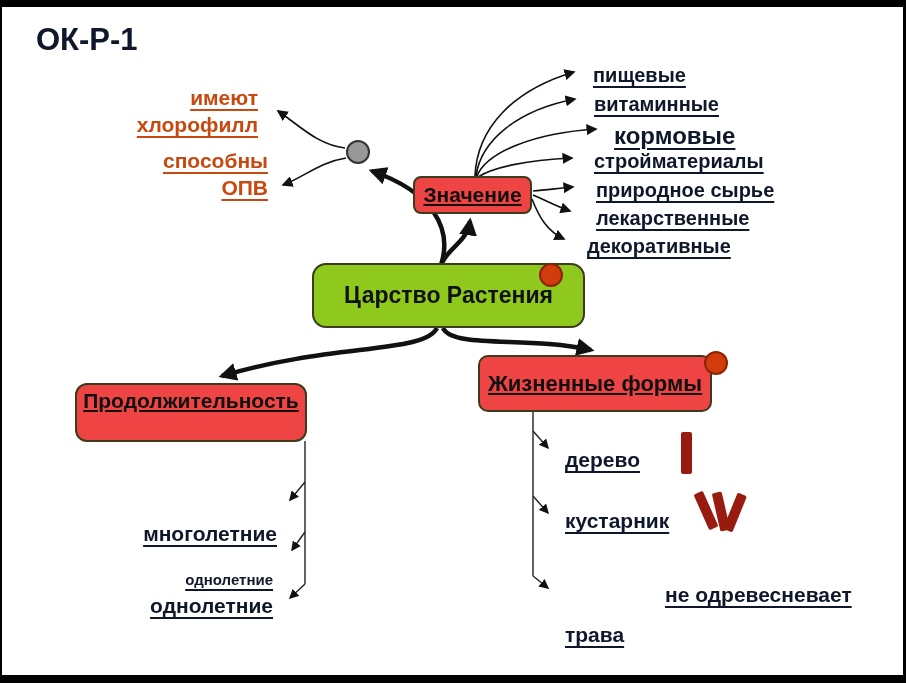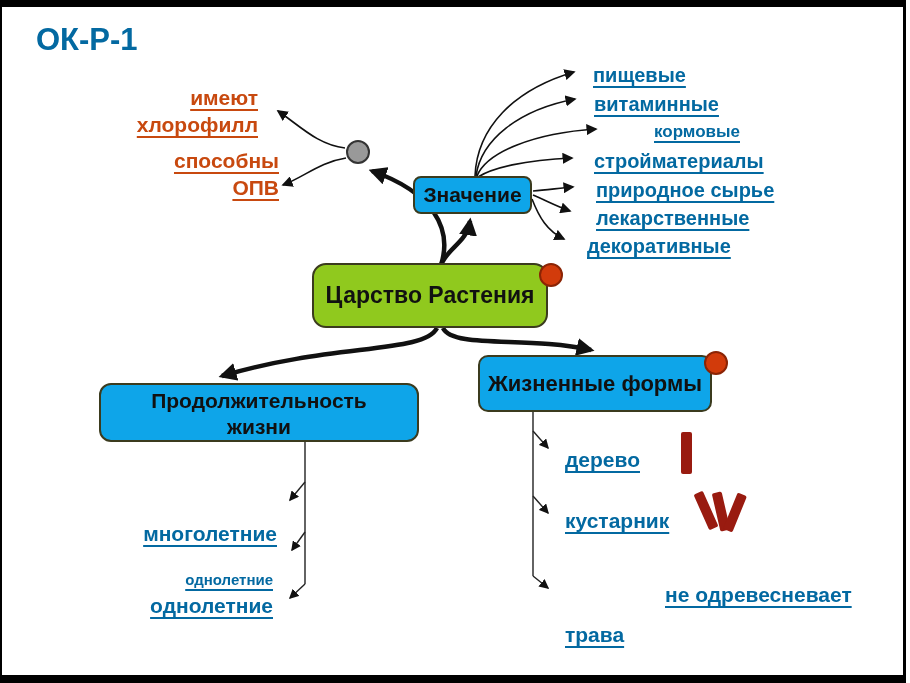--- a/index.html
+++ b/index.html
@@ -5,24 +5,24 @@
   html,body{margin:0;padding:0;background:#fff;}
   body{width:910px;height:683px;position:relative;overflow:hidden;
        font-family:"Liberation Sans","DejaVu Sans",sans-serif;font-weight:bold;}
   
   .frame{background:#000;position:absolute;z-index:4;}
   
   #connectors{position:absolute;left:0;top:0;z-index:1;}
   
   .node{position:absolute;z-index:2;box-sizing:border-box;border:2px solid #3b3b1e;
         color:#111;text-align:center;}
-  .node-yellow{background:#0ea5e9;}
+  .node-yellow{background:#ef4444;text-decoration:underline;}
   .node-green{background:#90C91E;}
   
-  .lbl{position:absolute;z-index:2;color:#0369a1;white-space:nowrap;}
+  .lbl{position:absolute;z-index:2;color:#0f172a;white-space:nowrap;}
   .und{text-decoration:underline;text-decoration-thickness:2px;text-underline-offset:4px;}
   .orange{color:#C8490F;}
   .right{text-align:right;}
   
   .red-dot{position:absolute;z-index:3;width:24px;height:24px;border-radius:50%;
            background:#D23B0B;border:2px solid #8B2405;box-sizing:border-box;}
   
   .bar{position:absolute;z-index:2;background:#991B10;border-radius:2px;}
 </style>
 </head>
@@ -81,41 +81,40 @@
 <div class="frame" style="left:0;top:675px;width:906px;height:8px;"></div>
 <div class="frame" style="left:0;top:0;width:2px;height:683px;"></div>
 <div class="frame" style="left:903px;top:0;width:3px;height:683px;"></div>
 
 <div class="lbl" style="left:36px;top:22px;font-size:31px;">ОК-Р-1</div>
 
 <div class="lbl orange und right" style="left:98px;top:84px;width:160px;font-size:21px;line-height:27px;">
   <div>имеют</div>
   <div>хлорофилл</div>
 </div>
-<div class="lbl orange und right" style="left:104px;top:147px;width:175px;font-size:21px;line-height:27px;">
+<div class="lbl orange und right" style="left:93px;top:147px;width:175px;font-size:21px;line-height:27px;">
   <div>способны</div>
   <div>ОПВ</div>
 </div>
 
 <div class="node node-yellow" style="left:413px;top:176px;width:119px;height:38px;border-radius:8px;font-size:21px;line-height:34px;">Значение</div>
 
 <div class="lbl und" style="left:593px;top:64px;font-size:20px;">пищевые</div>
 <div class="lbl und" style="left:594px;top:93px;font-size:20px;">витаминные</div>
-<div class="lbl und" style="left:614px;top:122px;font-size:17px;margin-left:40px;">кормовые</div>
+<div class="lbl und" style="left:614px;top:122px;font-size:24px;">кормовые</div>
 <div class="lbl und" style="left:594px;top:150px;font-size:20px;">стройматериалы</div>
 <div class="lbl und" style="left:596px;top:179px;font-size:20px;">природное сырье</div>
 <div class="lbl und" style="left:596px;top:207px;font-size:20px;">лекарственные</div>
 <div class="lbl und" style="left:587px;top:235px;font-size:20px;">декоративные</div>
 
-<div class="node node-green" style="left:312px;top:263px;width:236px;height:65px;border-radius:14px;font-size:23px;line-height:61px;">Царство Растения</div>
+<div class="node node-green" style="left:312px;top:263px;width:273px;height:65px;border-radius:14px;font-size:23px;line-height:61px;">Царство Растения</div>
 <div class="red-dot" style="left:539px;top:263px;"></div>
 
-<div class="node node-yellow" style="left:75px;top:383px;width:320px;height:59px;border-radius:12px;font-size:21px;line-height:26px;padding-top:3px;margin-left:24px;">
+<div class="node node-yellow" style="left:75px;top:383px;width:232px;height:59px;border-radius:12px;font-size:21px;line-height:26px;padding-top:3px;">
   <div>Продолжительность</div>
-  <div>жизни</div>
 </div>
 <div class="lbl und right" style="left:117px;top:498px;width:160px;font-size:21px;margin-top:24px;">многолетние</div>
 <div class="lbl und right" style="left:113px;top:571px;width:160px;font-size:15px;">однолетние</div>
 <div class="lbl und right" style="left:113px;top:594px;width:160px;font-size:21px;">однолетние</div>
 
 <div class="node node-yellow" style="left:478px;top:355px;width:234px;height:57px;border-radius:10px;font-size:22px;line-height:53px;">Жизненные формы</div>
 <div class="red-dot" style="left:704px;top:351px;"></div>
 
 <div class="lbl und" style="left:565px;top:448px;font-size:21px;">дерево</div>
 <div class="lbl und" style="left:565px;top:509px;font-size:21px;">кустарник</div>

